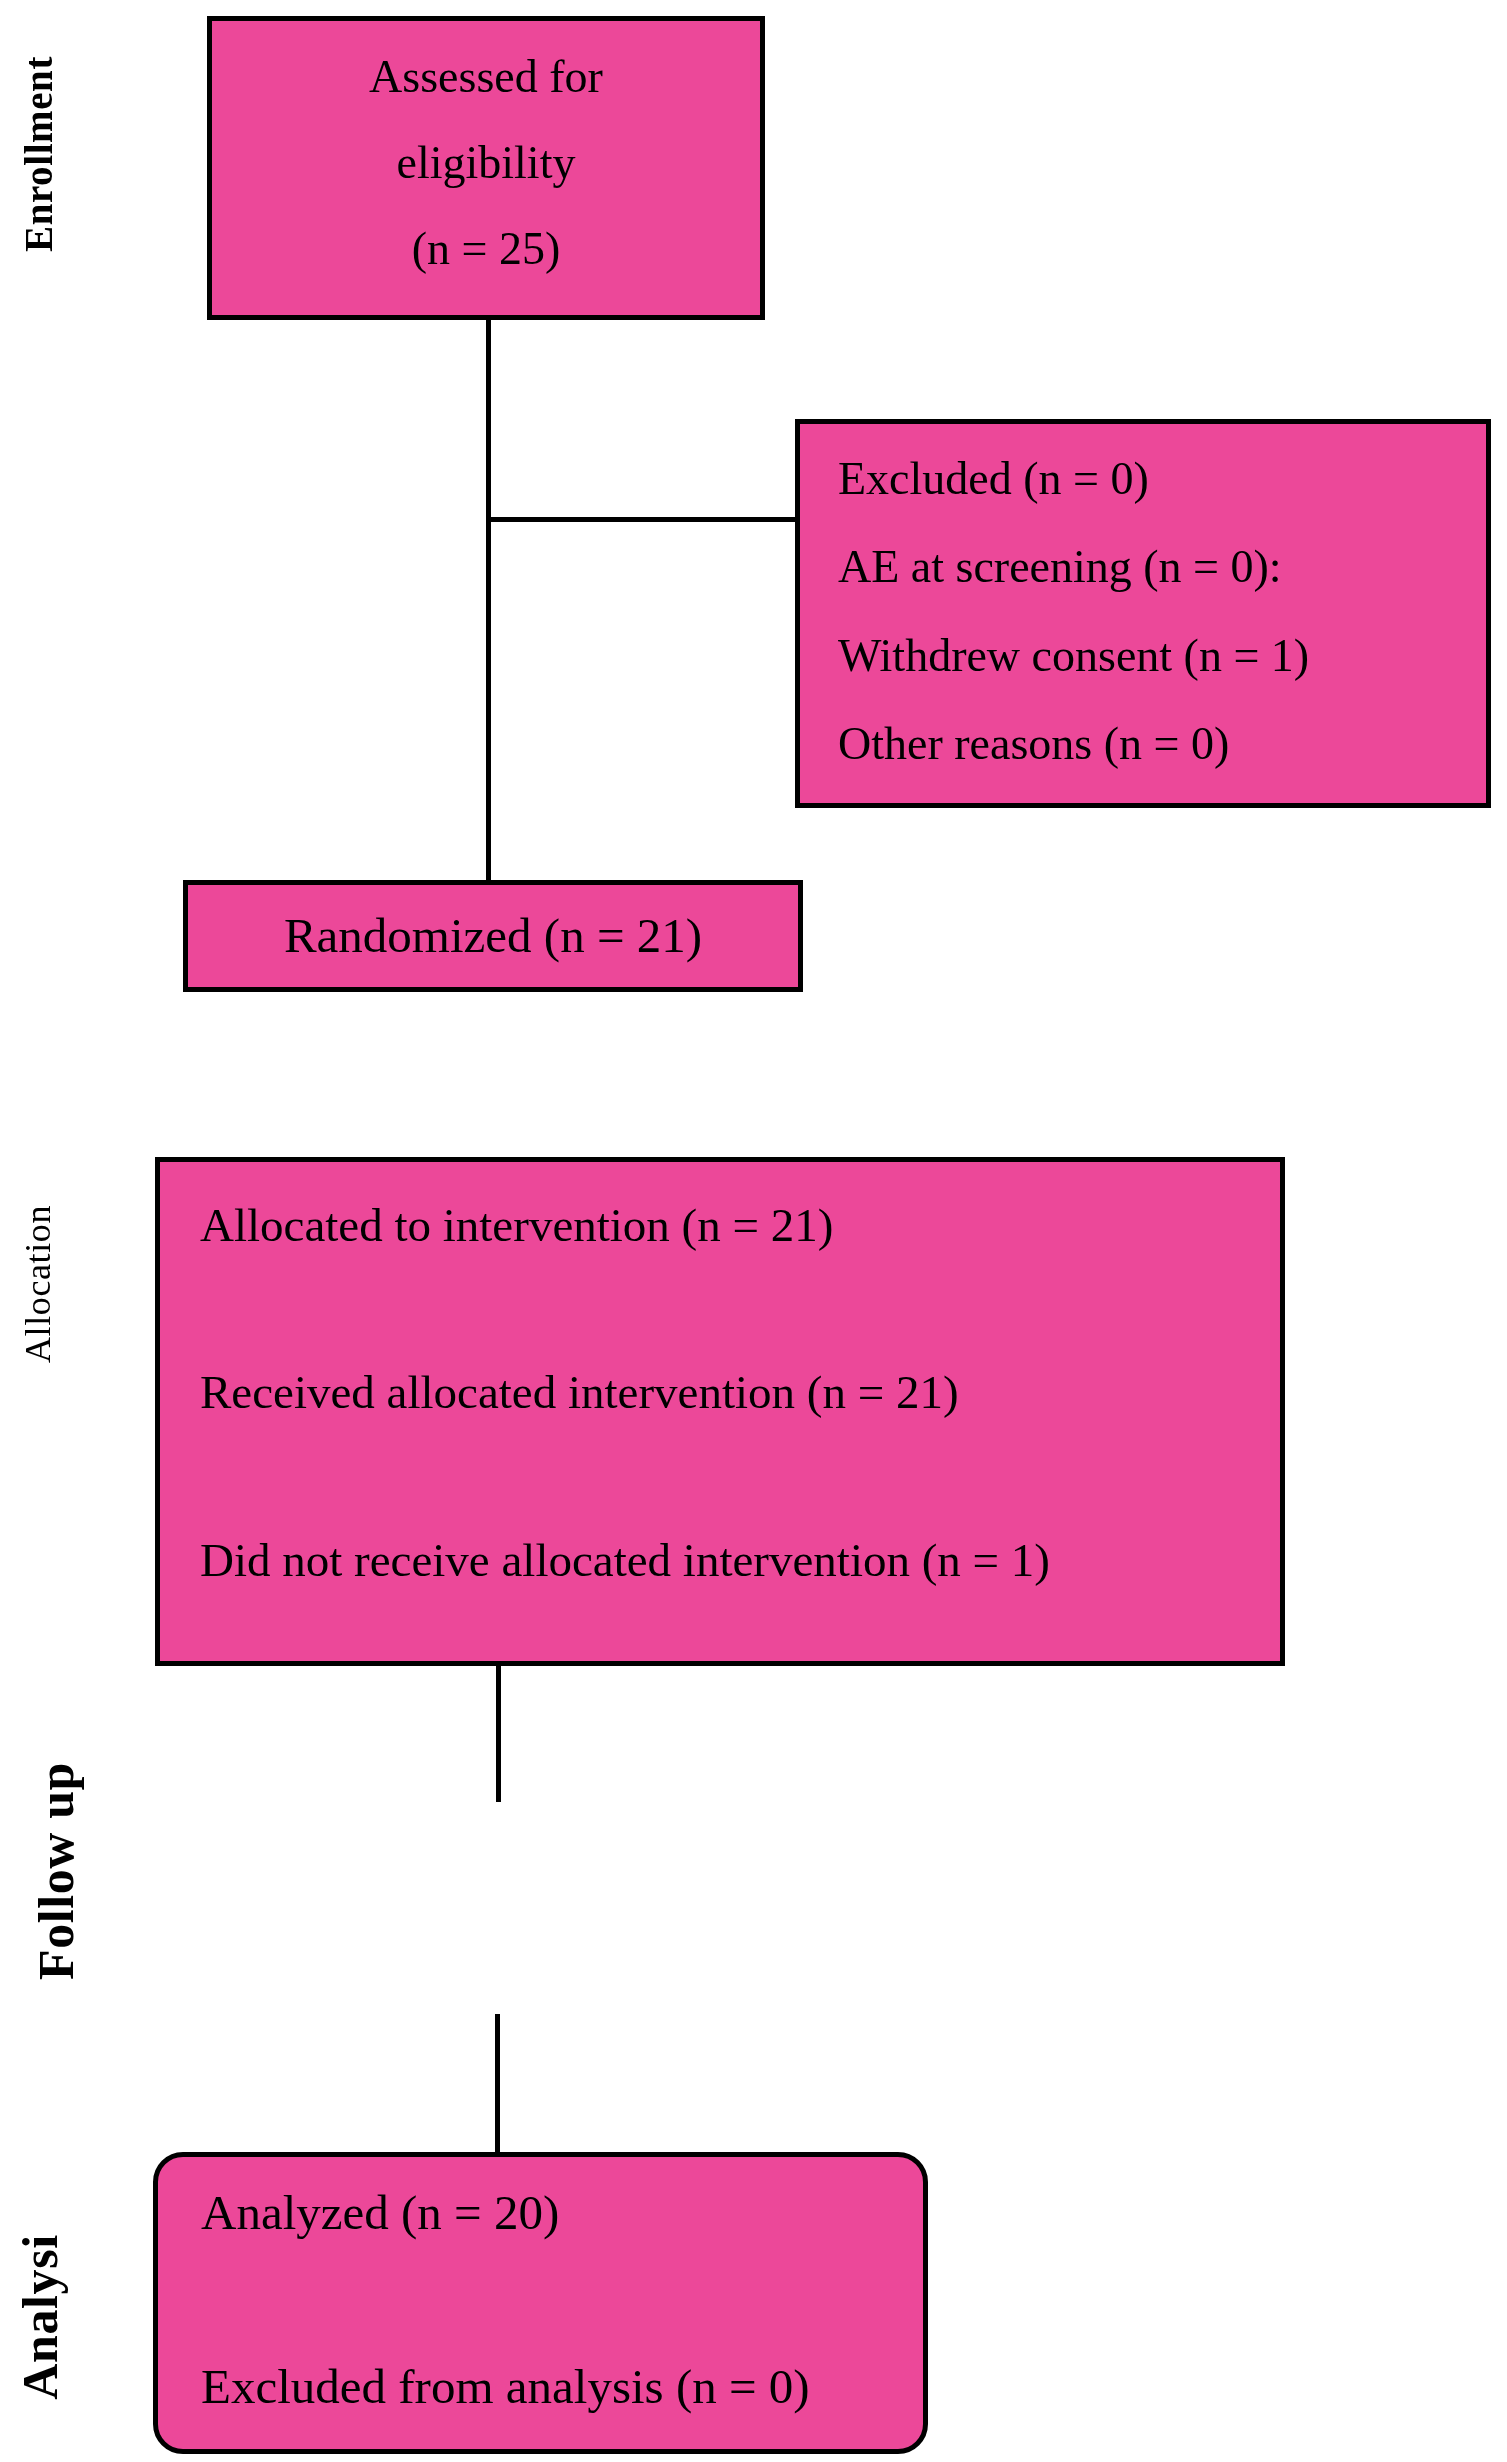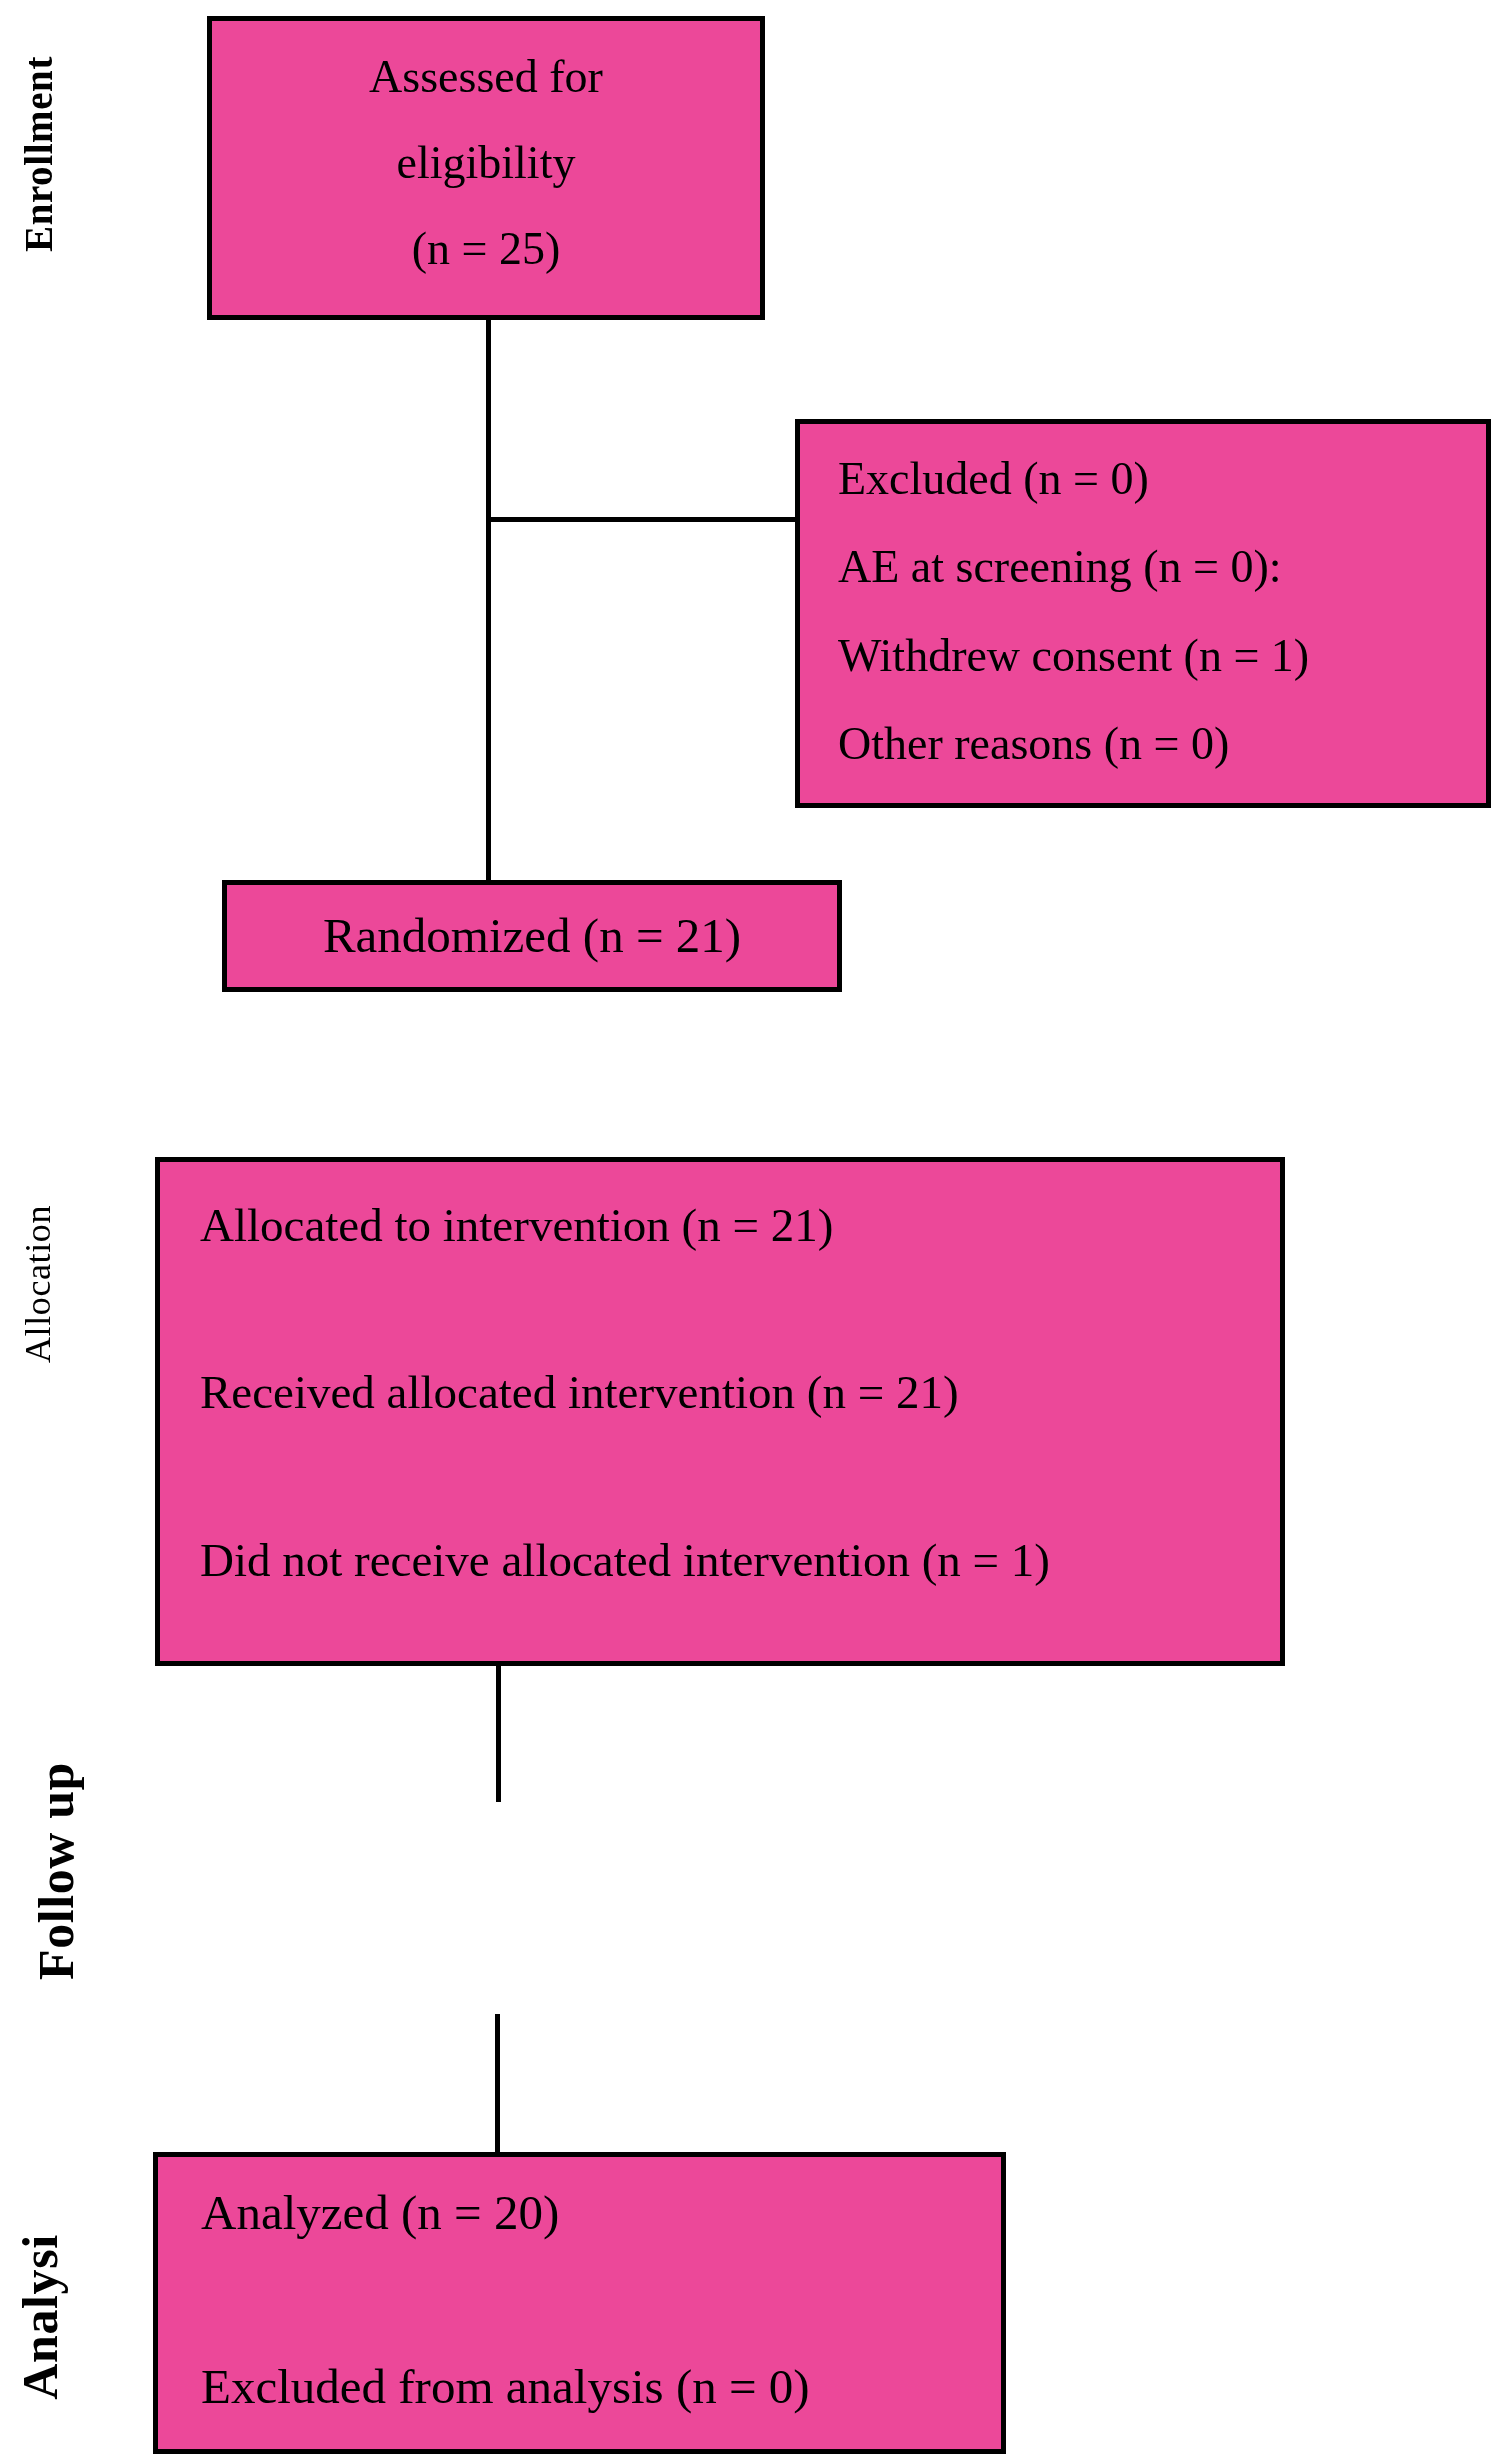--- a/index.html
+++ b/index.html
@@ -72,30 +72,30 @@
     <div class="bline">(n = 25)</div>
   </div>
 
   <div class="box" style="left:795px; top:419px; width:696px; height:389px; padding:29px 11.6px 32px 38px; font-size:46px;">
     <div class="bline">Excluded (n = 0)</div>
     <div class="bline">AE at screening (n = 0):</div>
     <div class="bline">Withdrew consent (n = 1)</div>
     <div class="bline">Other reasons (n = 0)</div>
   </div>
 
-  <div class="box center-box" style="left:183px; top:880px; width:620px; height:112px; justify-content:center; font-size:49px;margin-left:39px;">
+  <div class="box center-box" style="left:183px; top:880px; width:620px; height:112px; justify-content:center; font-size:49px;">
     <div class="bline">Randomized (n = 21)</div>
   </div>
 
   <div class="box" style="left:135px; top:1157px; width:1130px; height:509px; padding:36px 17.4px 74px 40px; font-size:47px;margin-left:20px;">
     <div class="bline">Allocated to intervention (n = 21)</div>
     <div class="bline">Received allocated intervention (n = 21)</div>
     <div class="bline">Did not receive allocated intervention (n = 1)</div>
   </div>
 
 
-  <div class="box" style="left:153px; top:2152px; width:853px; height:302px; padding:28px 17.4px 34px 43px; font-size:49px;">
+  <div class="box" style="left:153px; top:2152px; width:775px; height:302px; padding:28px 17.4px 34px 43px; font-size:49px;border-radius:30px;">
     <div class="bline">Analyzed (n = 20)</div>
     <div class="bline">Excluded from analysis (n = 0)</div>
   </div>
 
 </div>
 
 
 </body></html>

